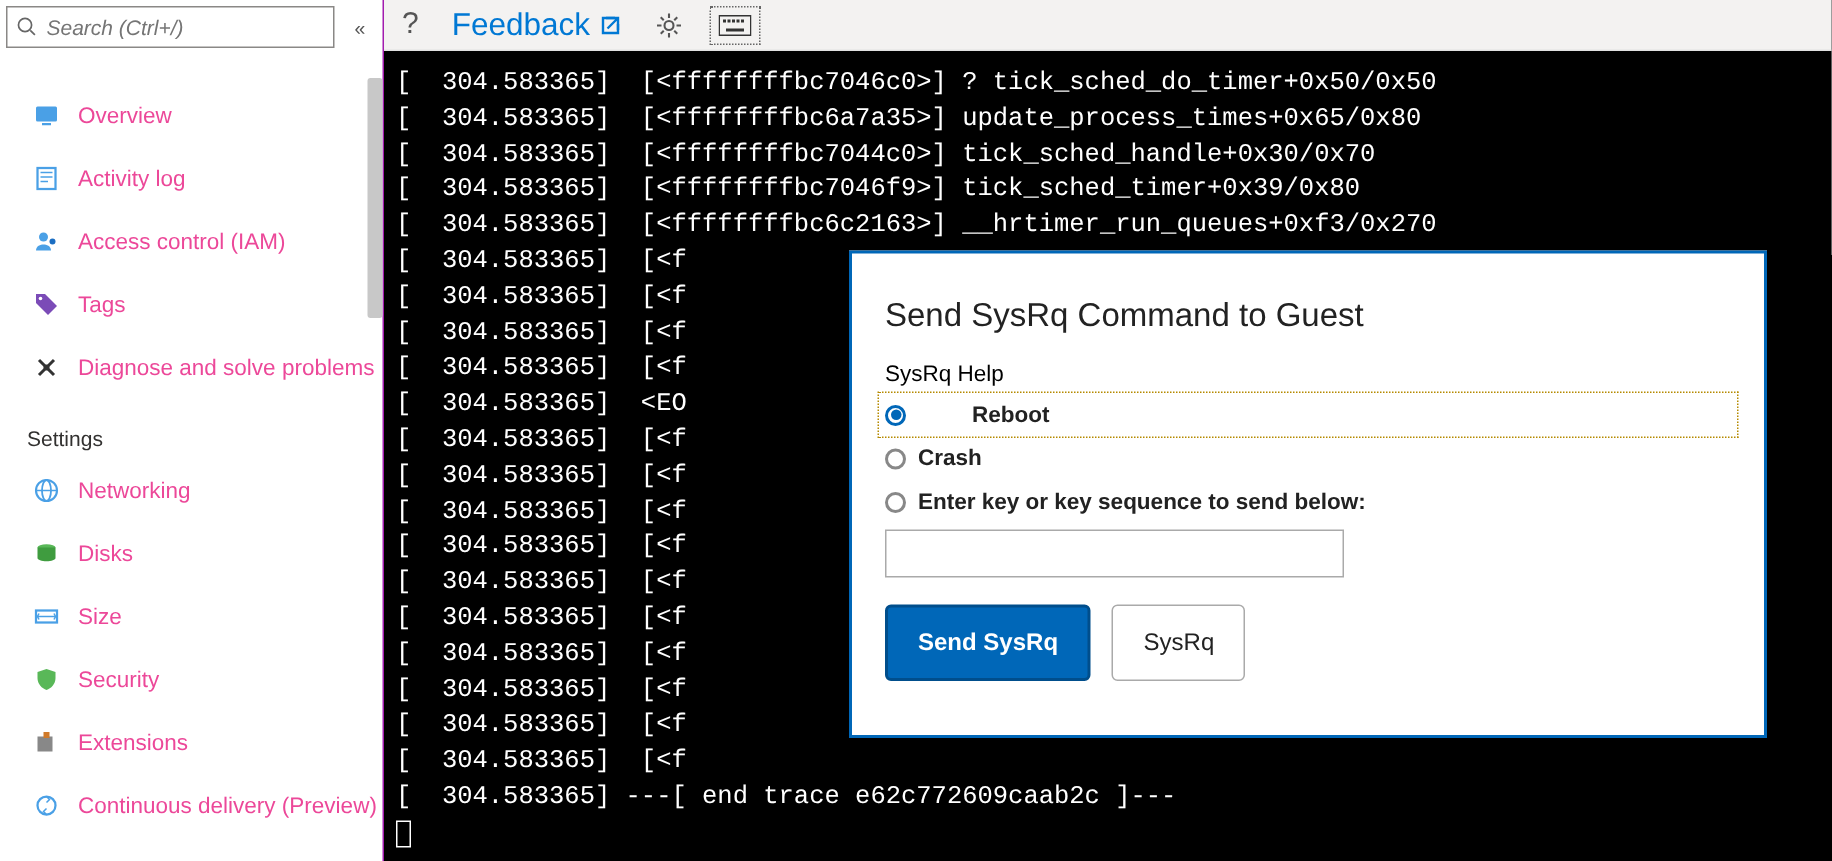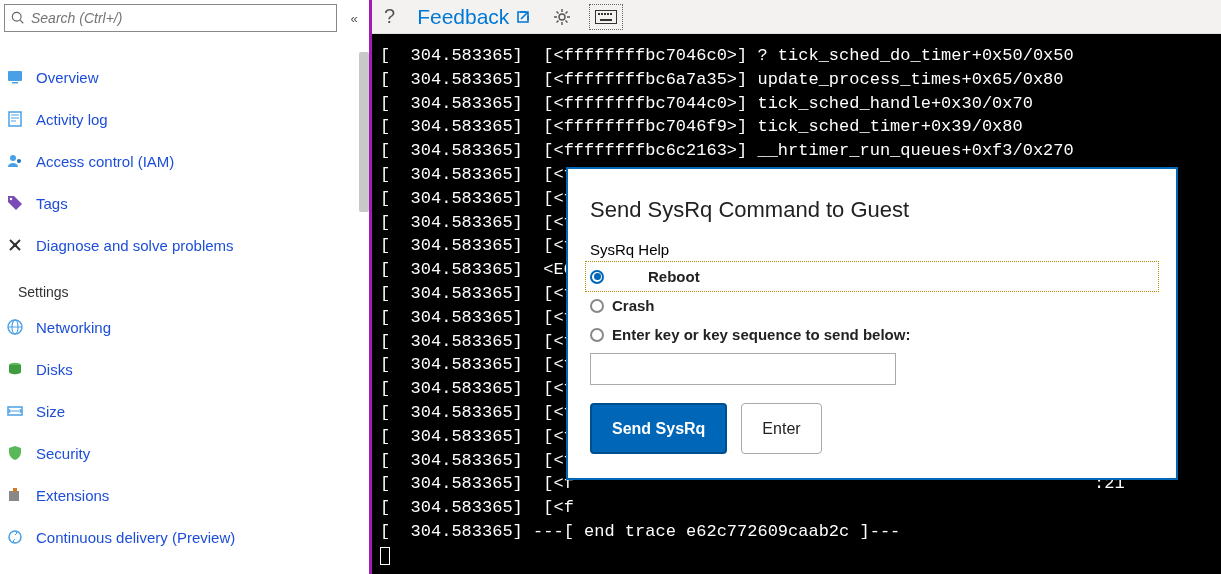--- a/index.html
+++ b/index.html
@@ -8,23 +8,23 @@
     font-size: 14px;
     color: #323130;
     background: #fff;
     width: 1221px;
     height: 574px;
     overflow: hidden;
     position: relative;
   }
   .layout { display: flex; width: 100%; height: 100%; }
   .sidebar {
-    width: 372px;
+    width: 256px;
     flex-shrink: 0;
-    border-right: 3px solid #a21caf;
+    border-right: 1px solid #a21caf;
     position: relative;
     background: #fff;
   }
   .search-wrap {
     padding: 4px 4px 6px 4px;
     display: flex;
     align-items: center;
     position: relative;
   }
   .search-box {
@@ -56,24 +56,24 @@
     cursor: pointer;
     margin-left: 6px;
     font-size: 13px;
     color: #555;
   }
   .nav-list { padding-top: 18px; }
   .nav-item {
     display: flex;
     align-items: center;
     height: 42px;
-    padding-left: 6px;
+    padding-left: 22px;
     cursor: pointer;
     font-size: 15px;
-    color: #1d4ed8;
+    color: #ec4899;
   }
   .nav-icon {
     width: 18px; height: 18px;
     margin-right: 12px;
     display: inline-flex;
     align-items: center; justify-content: center;
     flex-shrink: 0;
   }
   .section-label {
     font-size: 14px;
@@ -133,21 +133,21 @@
     overflow: hidden;
     position: relative;
   }
   .dialog {
     position: absolute;
     top: 167px;
     left: 566px;
     width: 612px;
     background: #fff;
     border: 2px solid #0067b8;
-    padding: 28px 22px 24px 22px;
+    padding: 28px 22px 36px 22px;
     color: #222;
     font-family: Arial, sans-serif;
   }
   .dialog-title {
     font-size: 22px;
     font-weight: 400;
     margin-bottom: 18px;
   }
   .help-link {
     color: #000000;
@@ -416,15 +416,15 @@
   </div>
   <div class="radio-row">
     <span class="radio"></span>
     <span>Enter key or key sequence to send below:</span>
   </div>
 
   <input class="key-input" style="">
 
   <div class="dialog-buttons">
     <div class="btn btn-primary">Send SysRq</div>
-    <div class="btn btn-secondary">Enter</div>
+    <div class="btn btn-secondary">SysRq</div>
   </div>
 </div>
 
 </body></html>

